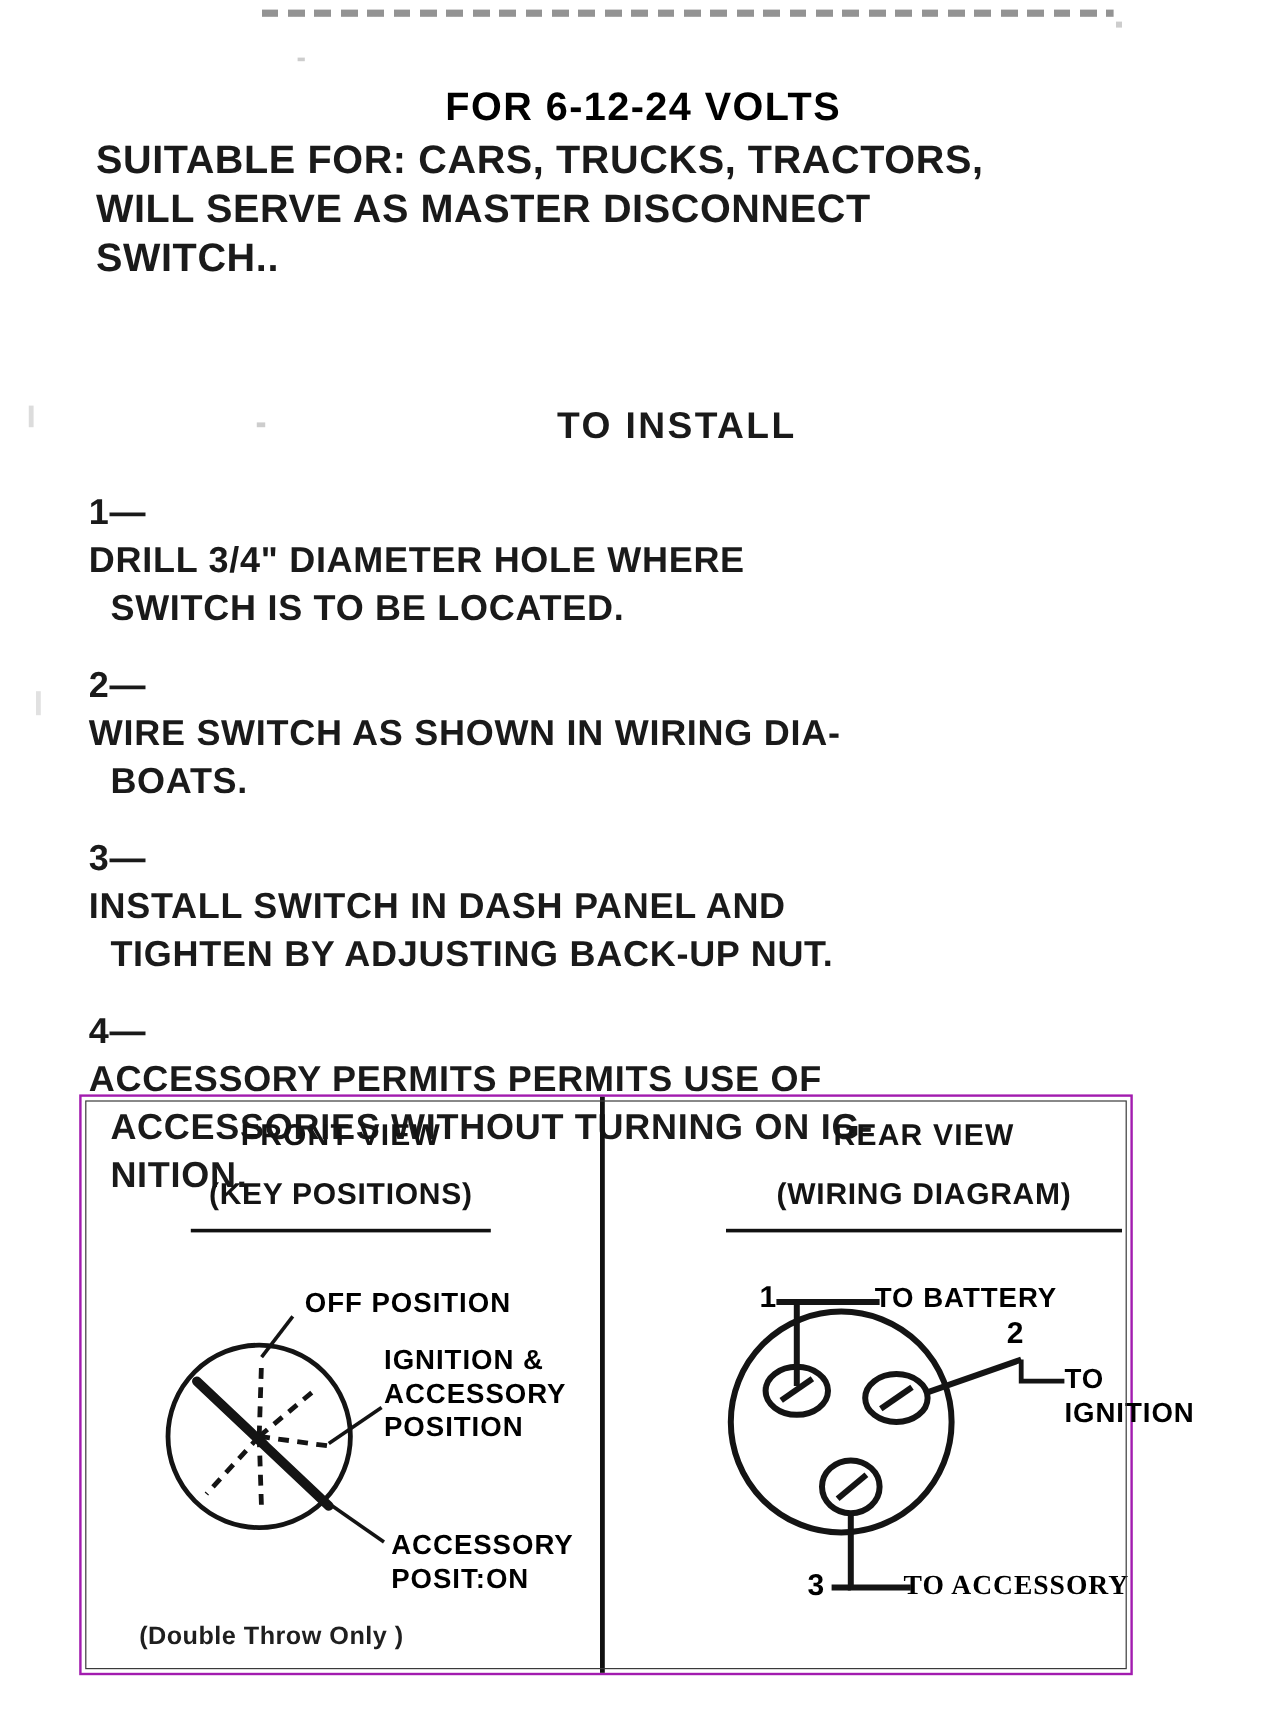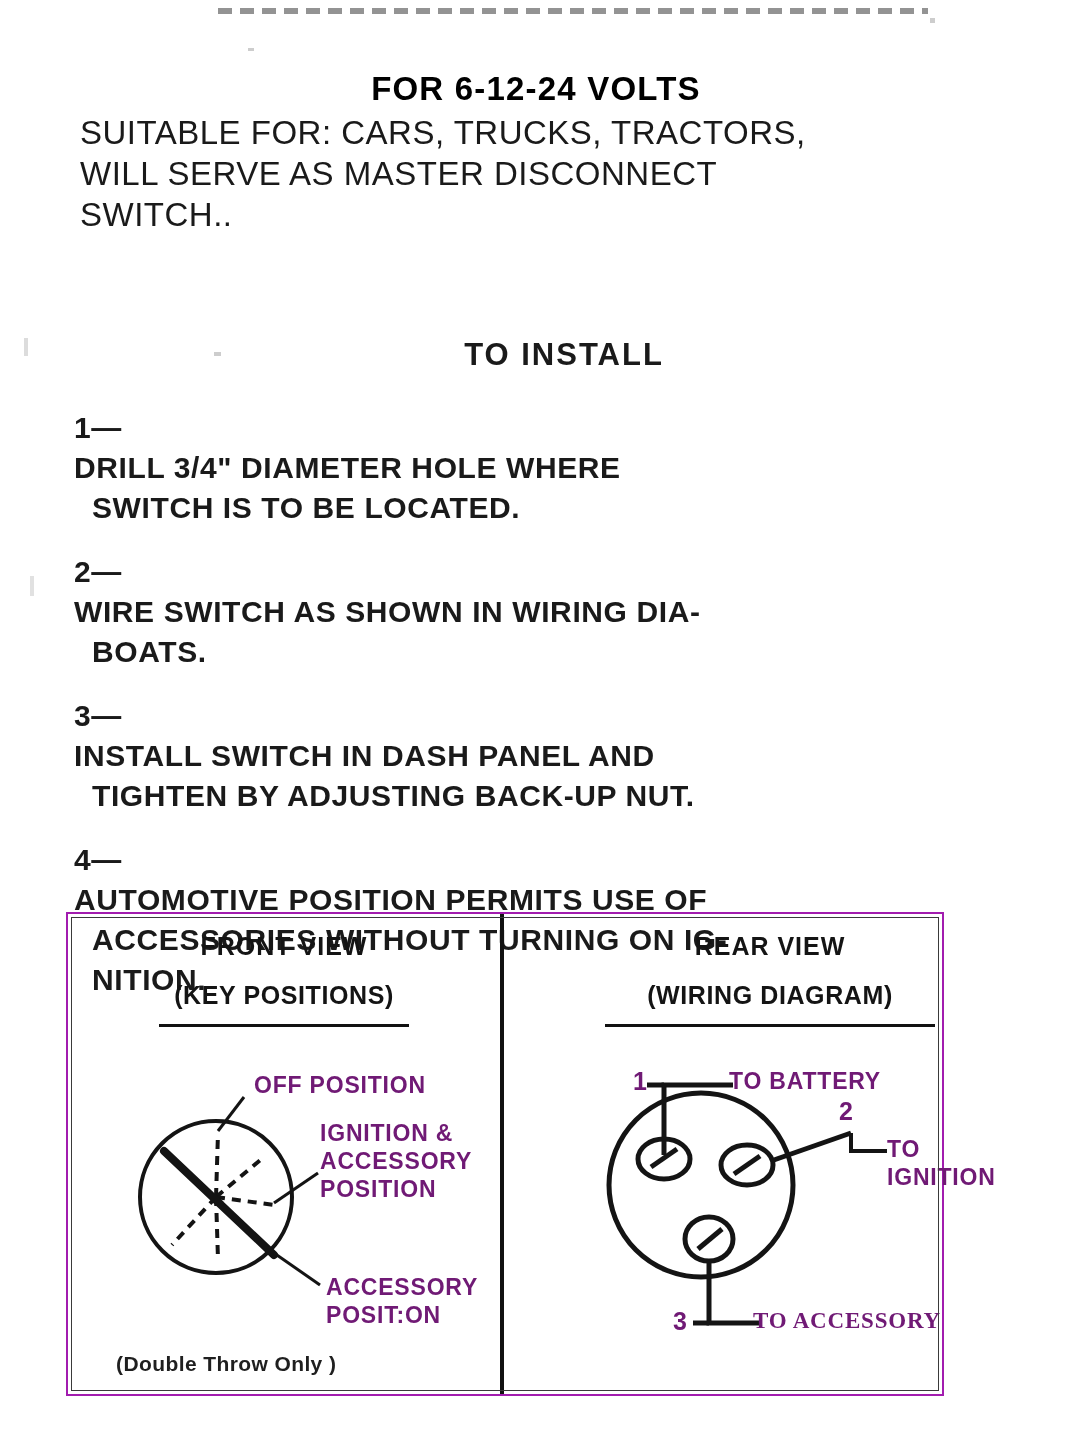--- a/index.html
+++ b/index.html
@@ -52,21 +52,21 @@
     font-weight: 700;
     color: #000000;
   }
 
   .blurb {
     position: absolute;
     top: 112px;
     left: 80px;
     width: 968px;
     font-size: 33px;
-    font-weight: 400;
+    font-weight: 700;
     letter-spacing: .5px;
     line-height: 41px;
     color: #1a1a1a;
   }
   .blurb .l {
     display: block;
     white-space: nowrap;
   }
 
   .to-install {
@@ -178,21 +178,21 @@
   .fv-art {
     position: relative;
     width: 100%;
     height: 300px;
   }
   .label {
     position: absolute;
     font-size: 23px;
     font-weight: 700;
     letter-spacing: .8px;
-    color: #701a75;
+    color: #000000;
     white-space: nowrap;
     line-height: 28px;
   }
   .note {
     position: absolute;
     left: 48px;
     bottom: 18px;
     font-size: 21px;
     font-weight: 700;
     letter-spacing: .4px;
@@ -250,21 +250,21 @@
       <span class="num">3—</span>
       <span class="body">
         <span class="ln">INSTALL SWITCH IN DASH PANEL AND</span>
         <span class="ln indent">TIGHTEN BY ADJUSTING BACK-UP NUT.</span>
       </span>
     </div>
 
     <div class="step">
       <span class="num">4—</span>
       <span class="body">
-        <span class="ln">AUTOMOTIVE POSITION PERMITS USE OF</span>
+        <span class="ln">ACCESSORY PERMITS PERMITS USE OF</span>
         <span class="ln indent">ACCESSORIES WITHOUT TURNING ON IG-</span>
         <span class="ln indent">NITION.</span>
       </span>
     </div>
 
   </div>
 
   <div class="diagram-box">
     <div class="divider"></div>
 

